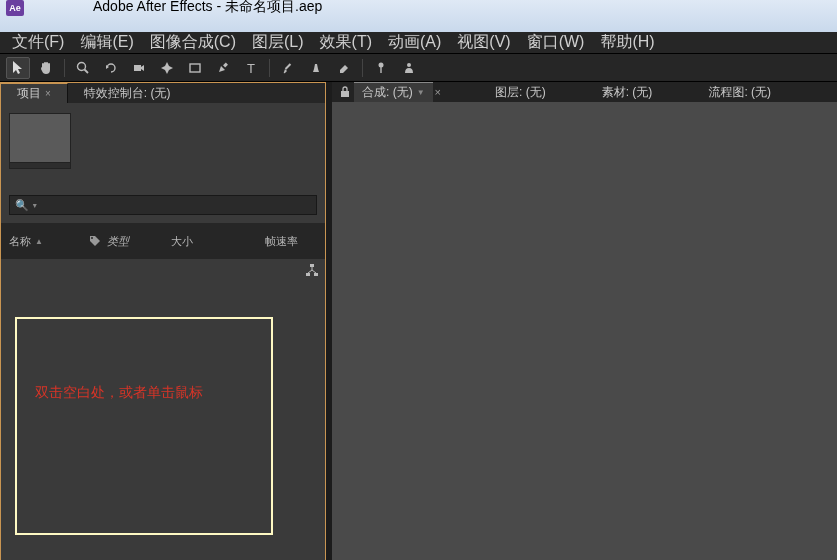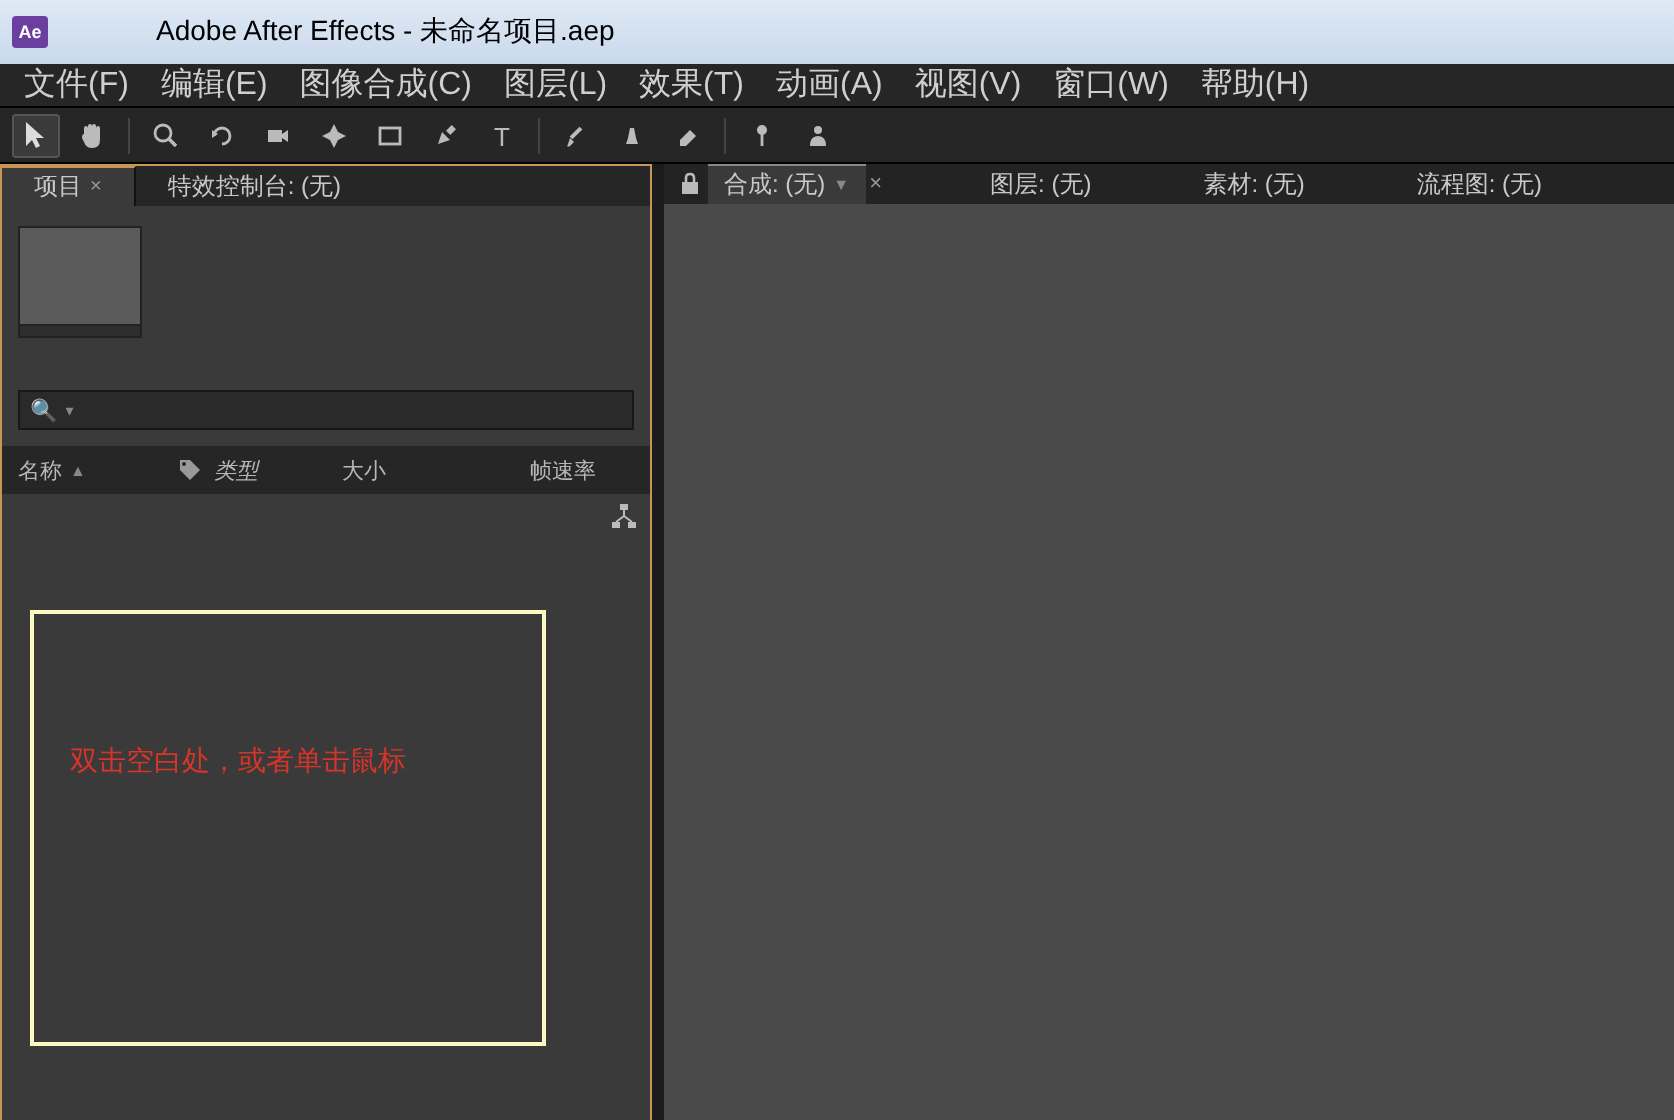--- a/index.html
+++ b/index.html
@@ -1,18 +1,18 @@
 <!DOCTYPE html>
 <html><head>
 <meta charset="utf-8">
 <style>
   * { box-sizing: border-box; margin: 0; padding: 0; font-family: "Microsoft YaHei", Arial, sans-serif; }
   body { background: #3a3a3a; width: 837px; height: 560px; overflow: hidden; user-select: none; }
   
-  .titlebar { height: 28px; background: linear-gradient(#dfe9f5,#c9d9ec); display: flex; align-items: center; padding: 16px 6px; }
+  .titlebar { height: 28px; background: linear-gradient(#dfe9f5,#c9d9ec); display: flex; align-items: flex-end; padding: 16px 6px; gap: 15px; }
   .titlebar .app-icon { width: 18px; height: 16px; background: #6b3fa0; color: #fff; font-size: 9px; font-weight: bold; display: inline-flex; align-items: center; justify-content: center; border-radius: 2px; margin-right: 6px; }
   .titlebar .title { font-size: 14px; color: #000; margin-left: 48px; }
   
   .menubar { height: 22px; background: #262626; display: flex; align-items: center; padding: 0 4px; border-bottom: 1px solid #000; }
   .menubar .menu-item { color: #cfcfcf; font-size: 16px; padding: 2px 8px; cursor: pointer; }
   
   .toolbar { height: 28px; background: #262626; display: flex; align-items: center; padding: 0 6px; gap: 4px; border-bottom: 1px solid #000; }
   .tool-btn { width: 24px; height: 22px; display: inline-flex; align-items: center; justify-content: center; cursor: pointer; color: #bdbdbd; border-radius: 2px; }
   .tool-btn.selected { background: #3a3a3a; border: 1px solid #555; }
   .tool-sep { width: 1px; height: 18px; background: #444; margin: 0 2px; }
@@ -27,21 +27,21 @@
   .tab .close-x { margin-left: 4px; font-size: 10px; color: #999; }
   .tab.plain { background: #262626; border: 0; }
   
   .thumb-area { height: 84px; padding: 10px 8px 6px; }
   .thumb { width: 62px; height: 50px; background: #5a5a5a; border: 1px solid #222; }
   .thumb-base { width: 62px; height: 6px; background: #2d2d2d; border: 1px solid #222; border-top: none; }
   
   .searchbar { margin: 8px; height: 20px; background: #2a2a2a; border: 1px solid #181818; display: flex; align-items: center; padding: 0 5px; color: #bbb; font-size: 12px; }
   .searchbar .mag { font-size: 11px; margin-right: 4px; }
   
-  .col-header { height: 24px; background: #262626; display: flex; align-items: center; font-size: 11px; color: #b7b7b7; padding: 0 8px; gap: 4px; }
+  .col-header { height: 36px; background: #262626; display: flex; align-items: center; font-size: 11px; color: #b7b7b7; padding: 0 8px; gap: 4px; }
   .col-name { width: 76px; display: flex; align-items: center; }
   .sort-tri { font-size: 8px; margin-left: 4px; color: #888; }
   .col-type { width: 60px; font-style: italic; }
   .col-size { width: 54px; }
   .col-rate { width: 40px; margin-left: 36px; }
   
   .proj-content { flex: 1; background: #3a3a3a; position: relative; padding: 10px; }
   .flow-icon { position: absolute; top: 4px; right: 6px; width: 14px; height: 14px; color: #bfbfbf; font-size: 12px; }
   .red-box { position: absolute; left: 14px; top: 58px; width: 258px; height: 218px; border: 2px solid #fef9c3; padding: 62px 18px 0; }
   .red-text { color: #d83427; font-size: 14px; line-height: 22px; }

